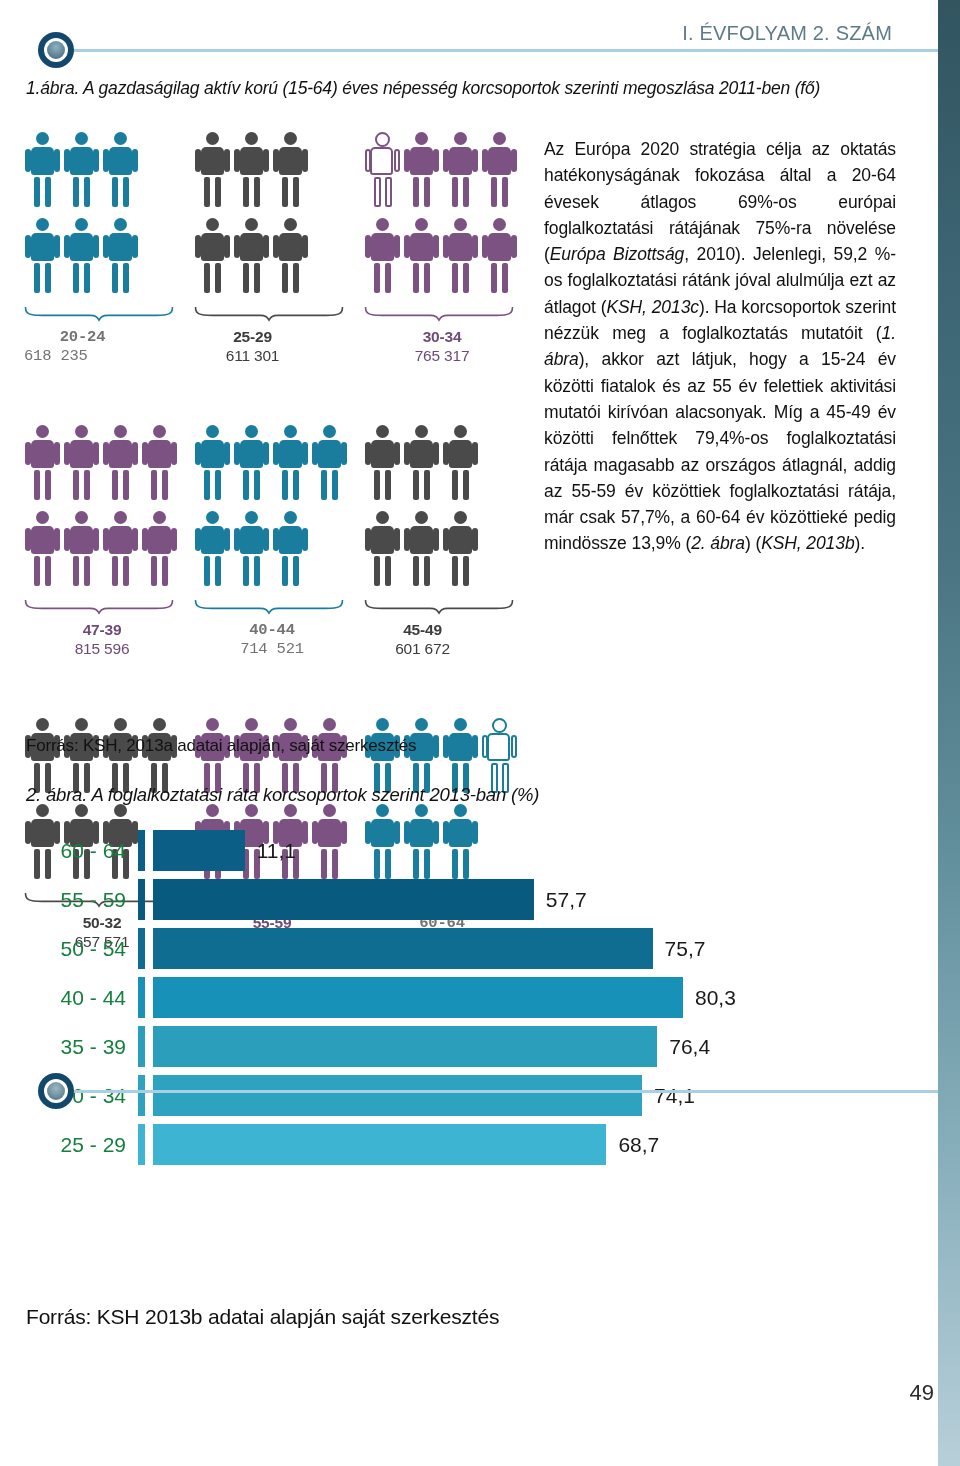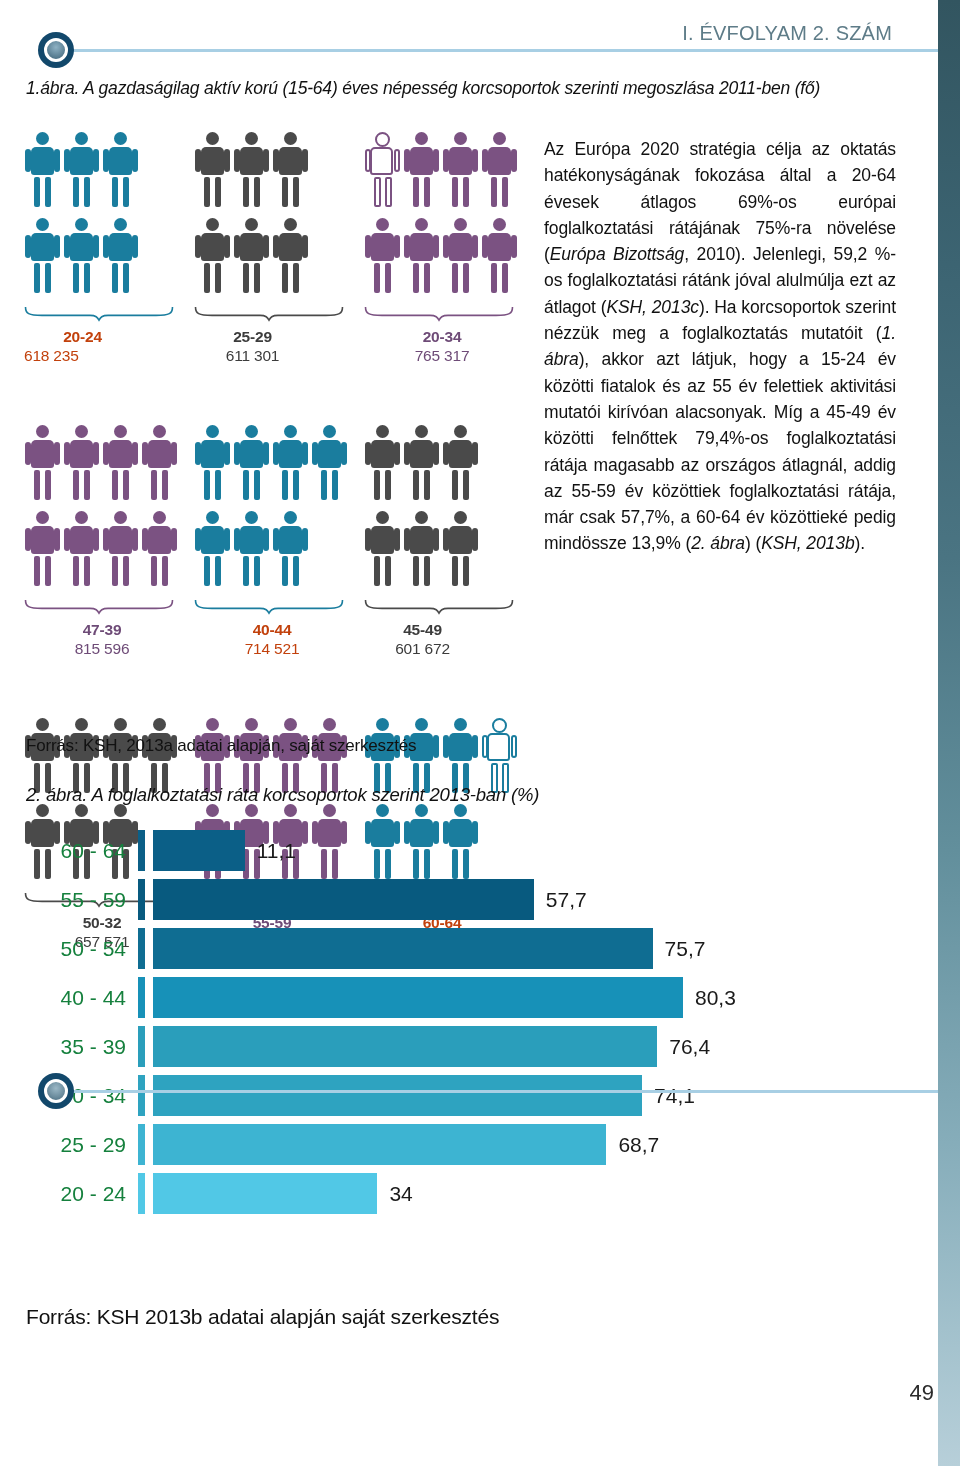--- a/index.html
+++ b/index.html
@@ -65,21 +65,21 @@
   .person.outline .armL,.person.outline .armR{background:transparent;border:2.5px solid currentColor;width:2px;height:19px;}
   .person.outline .armR{left:30px;}
   .person.outline .legL,.person.outline .legR{background:transparent;border:2.5px solid currentColor;width:3px;height:26px;}
 
   .brace{width:150px;height:16px;margin-top:4px;}
   .picto-label{font-size:15.5px;font-weight:bold;margin-top:2px;letter-spacing:-0.2px;}
   .picto-value{font-size:15.5px;margin-top:1px;letter-spacing:-0.2px;}
   .c-teal{color:#1a7d9e;}
   .c-grey{color:#4a4a4a;}
   .c-purple{color:#7b5282;}
-  .lbl-teal{color:#c2410c;}
+  .lbl-teal{color:#737373;font-family:Liberation Mono, monospace;}
   .lbl-grey{color:#3c3c3c;}
   .lbl-purple{color:#6e4b77;}
 
   
   .body-text{
     position:absolute;left:524px;top:136px;width:352px;
     font-size:17.5px;line-height:26.3px;text-align:justify;color:#111;
     letter-spacing:-0.1px;
   }
   .body-text i{font-style:italic;}
@@ -310,21 +310,21 @@
             <div class="person">
               <span class="head"></span>
               <span class="armL"></span>
               <span class="body"></span>
               <span class="armR"></span>
               <span class="legL"></span>
               <span class="legR"></span>
             </div>
           </div><svg class="brace" width="156" height="17" viewBox="0 0 100 17" preserveAspectRatio="none">
             <path d="M1,1 C1,8 3,10 12,10 L44,10 C48,10 49,12 50,15 C51,12 52,10 56,10 L88,10 C97,10 99,8 99,1" fill="none" stroke="#7b5282" stroke-width="1.6" vector-effect="non-scaling-stroke"></path>
-          </svg><div class="picto-label lbl-purple" style="width: 156px; text-align: center;">20-34</div><div class="picto-value lbl-purple" style="width: 156px; text-align: center;">765 317</div></div>
+          </svg><div class="picto-label lbl-purple" style="width: 156px; text-align: center;">30-34</div><div class="picto-value lbl-purple" style="width: 156px; text-align: center;">765 317</div></div>
         <div class="picto-cell"><div class="people c-purple" style="width: 156px;">
             <div class="person">
               <span class="head"></span>
               <span class="armL"></span>
               <span class="body"></span>
               <span class="armR"></span>
               <span class="legL"></span>
               <span class="legR"></span>
             </div>
             <div class="person">
@@ -745,28 +745,20 @@
         </div>
       </div>
       <div class="bar-row">
         <div class="bar-cat">25 - 29</div>
         <div class="bar-tick" style="background: rgb(61, 180, 210);"></div>
         <div class="bar-track">
           <div class="bar-fill" style="width: 453.42px; background: rgb(61, 180, 210);"></div>
           <div class="bar-val" style="left: 461.42px;">68,7</div>
         </div>
       </div>
-      <div class="bar-row">
-        <div class="bar-cat">20 - 24</div>
-        <div class="bar-tick" style="background: rgb(81, 200, 230);"></div>
-        <div class="bar-track">
-          <div class="bar-fill" style="width: 224.4px; background: rgb(81, 200, 230);"></div>
-          <div class="bar-val" style="left: 232.4px;">34</div>
-        </div>
-      </div>
     </div>
 
   <div class="source2">Forrás: KSH 2013b adatai alapján saját szerkesztés</div>
 
   <div class="page-num">49</div>
 
   <div class="footer">
     <div class="footer-rule"></div>
     <div class="footer-dot">
       <div class="inner"></div>

